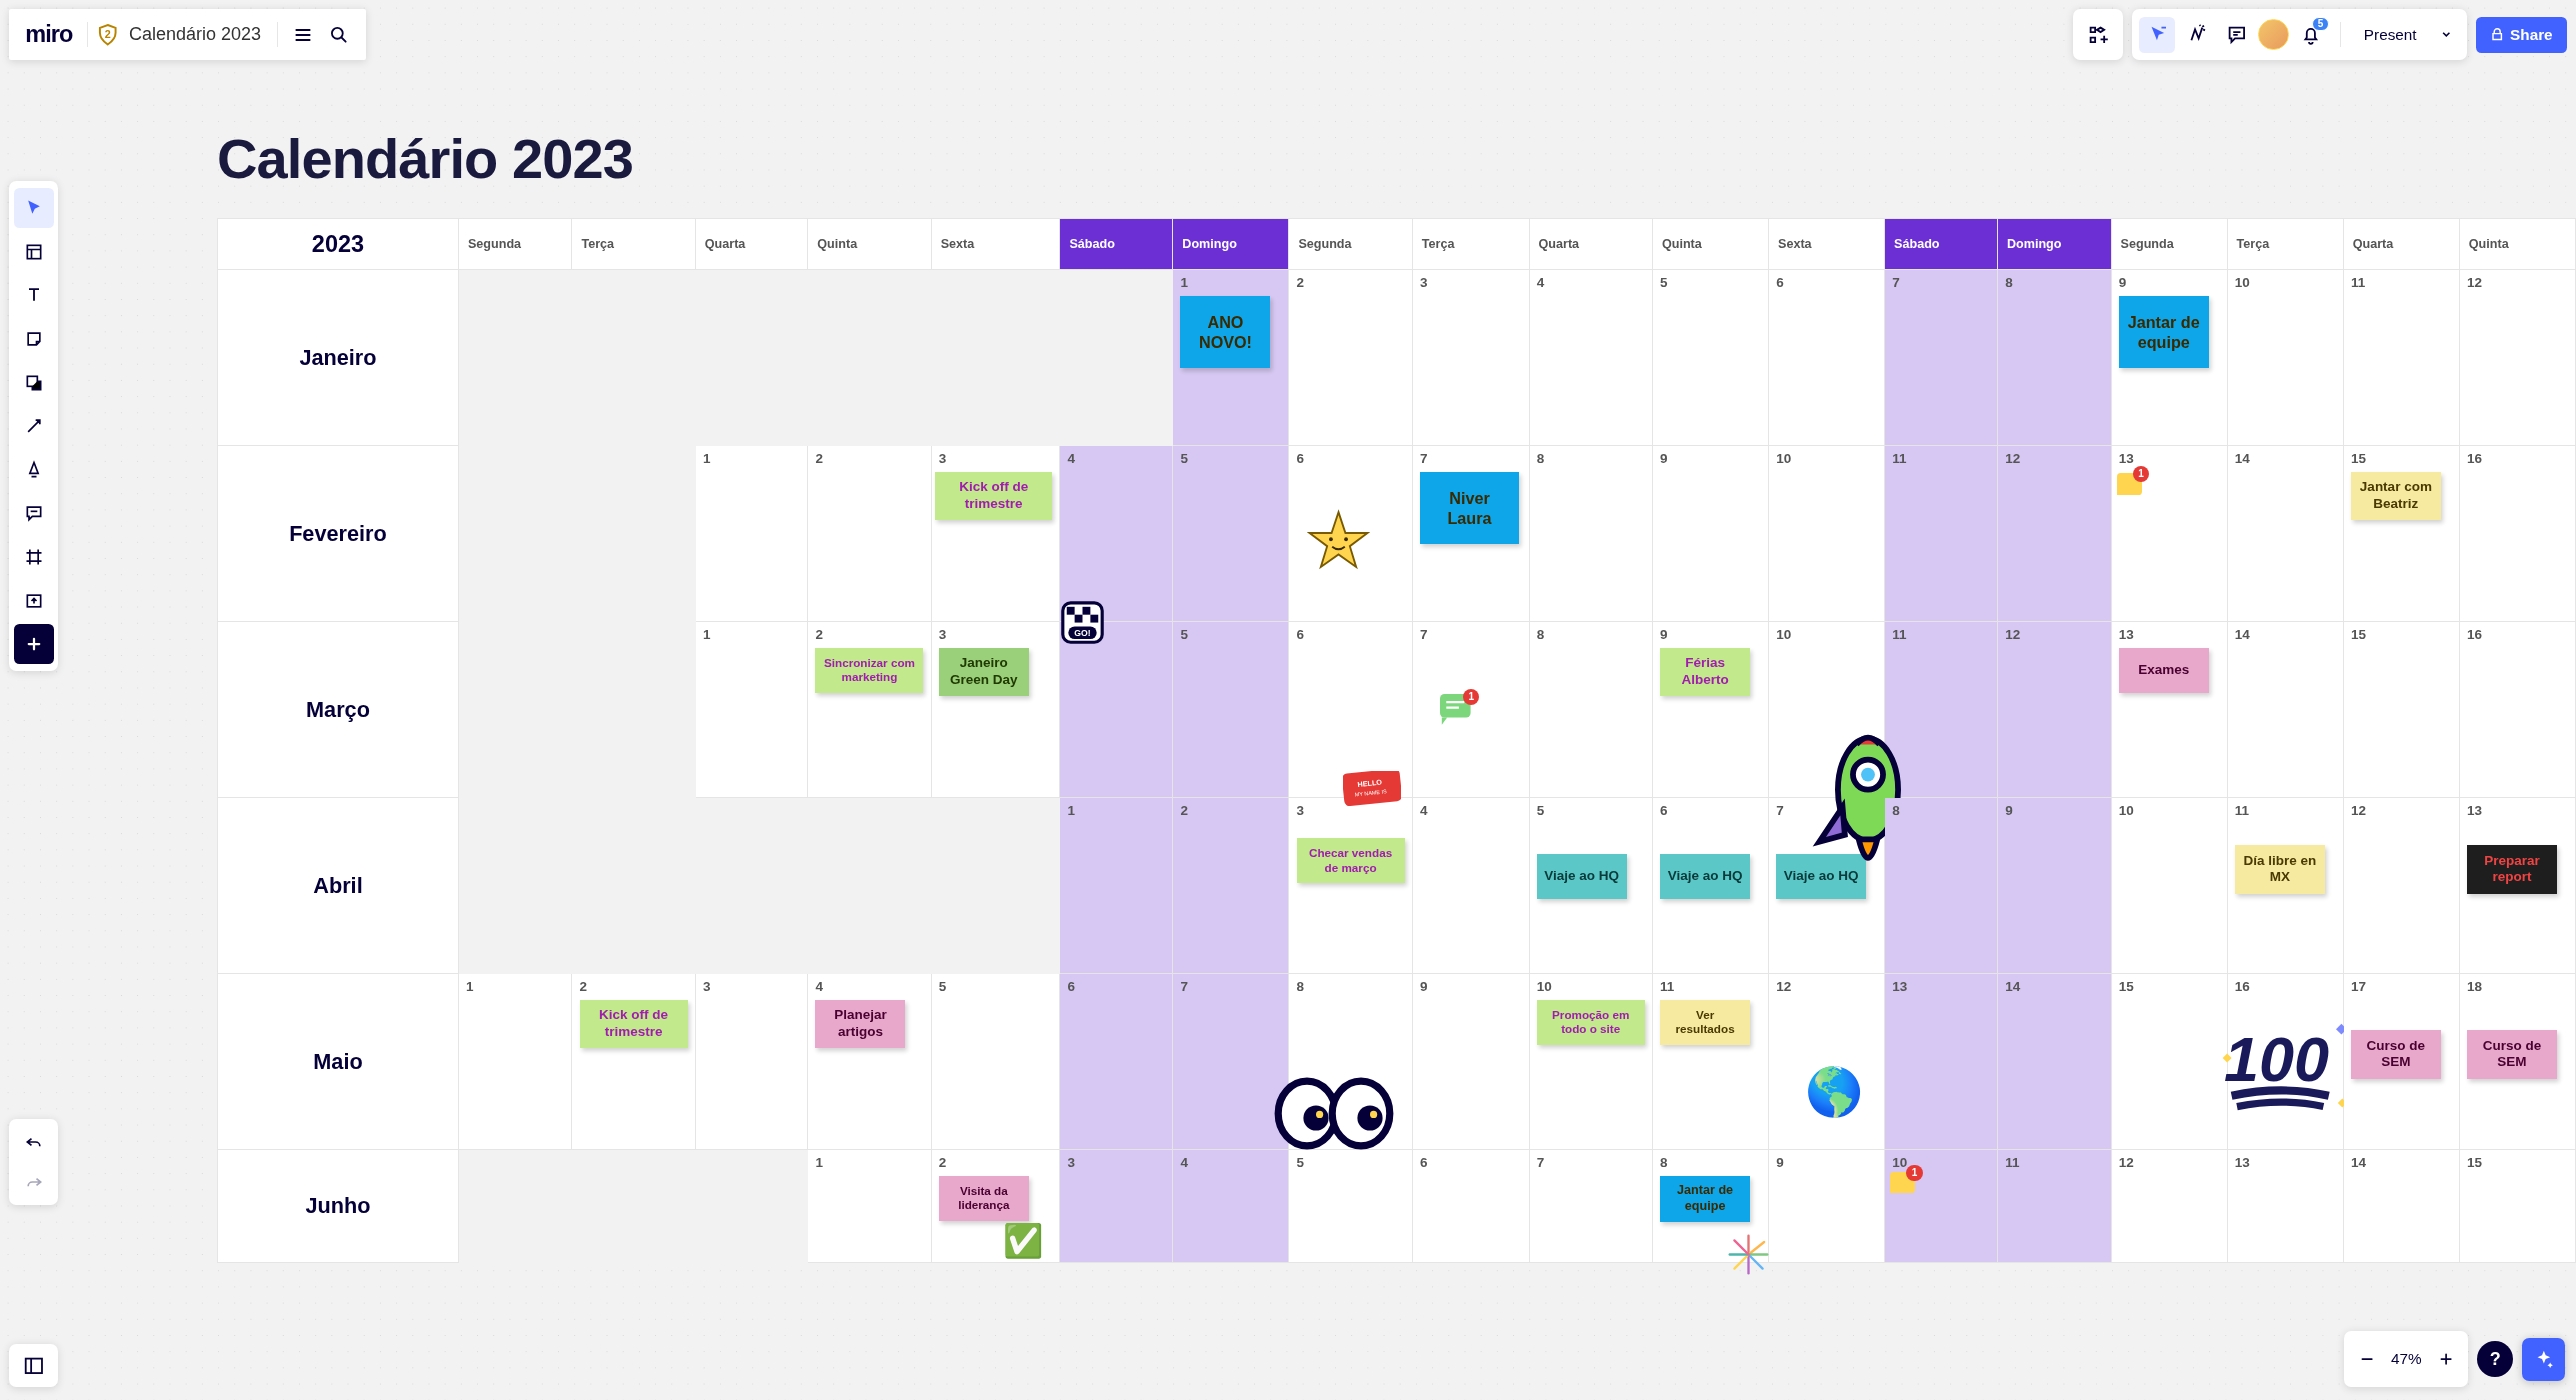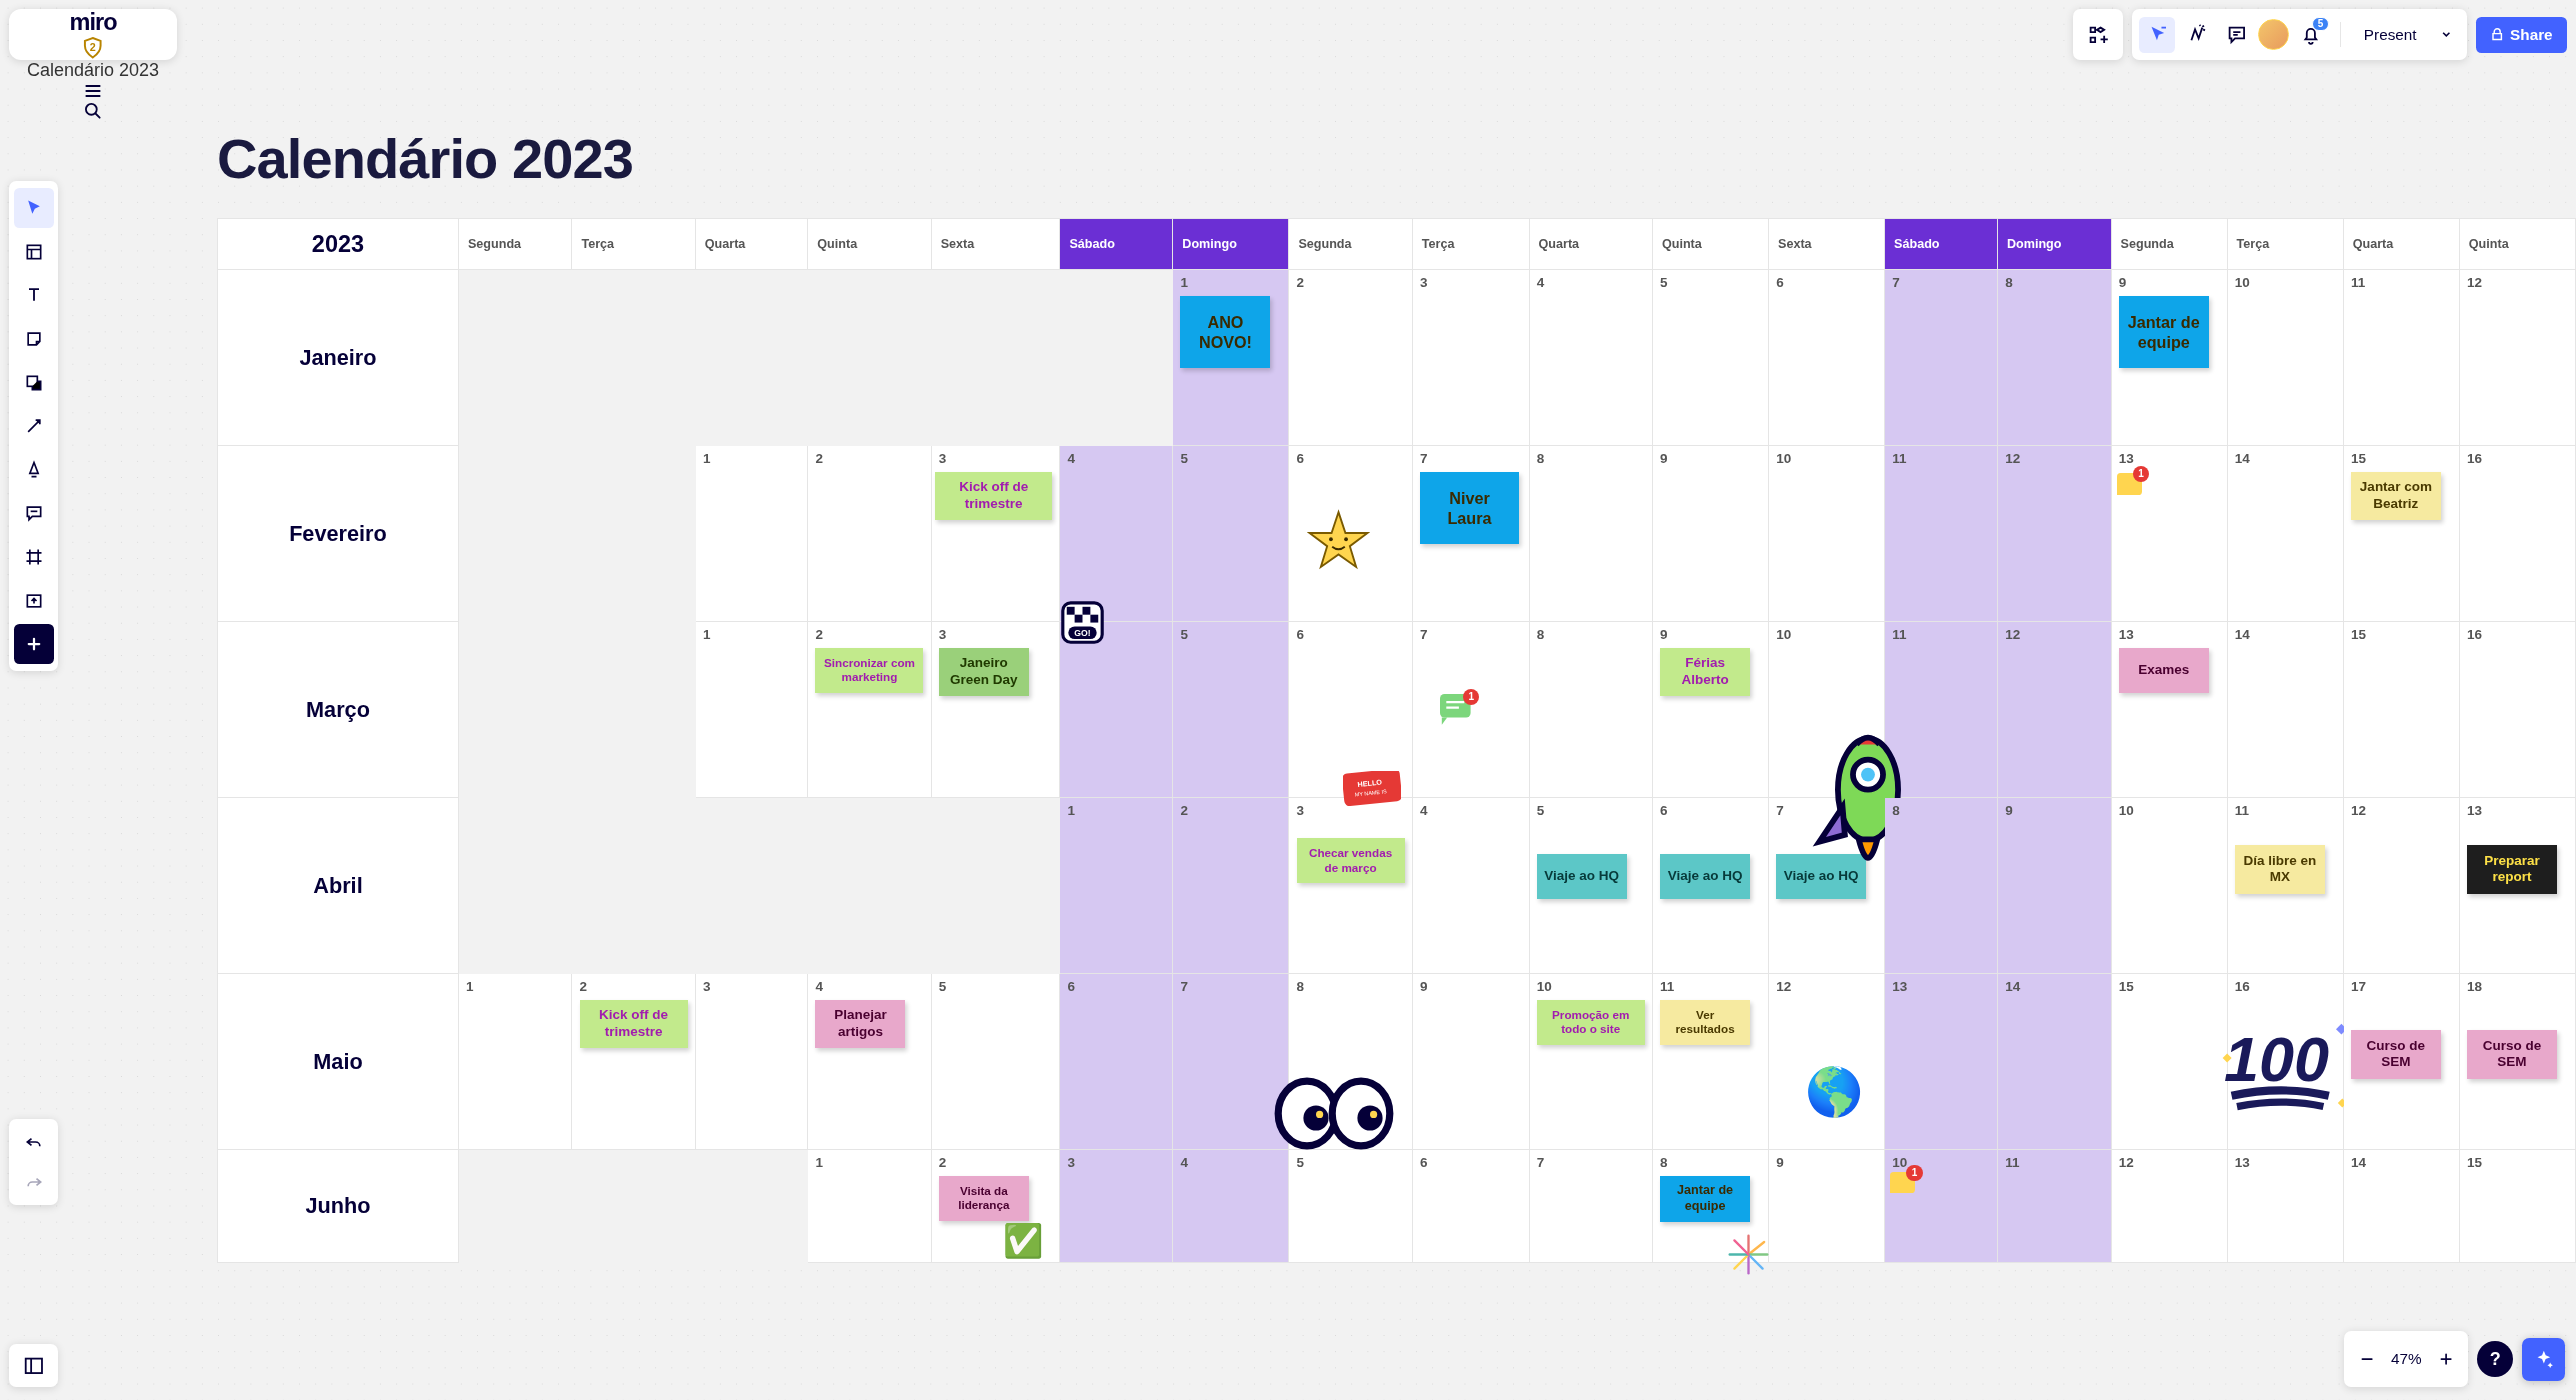--- a/index.html
+++ b/index.html
@@ -10,23 +10,23 @@
     background-image: radial-gradient(#d8d8d8 0.9px, transparent 0.9px);
     background-size: 16.2px 16.2px;
     overflow: hidden;
     color: #050038;
   }
 
   
   .topbar-left {
     position: absolute; top: 9px; left: 9px;
     display: flex; align-items: center;
-    background: #fff; border-radius: 12px;
+    background: #fff; border-radius: 2px;
     box-shadow: 0 1.8px 9px rgba(0,0,0,0.12);
-    height: 51px; padding: 0 9px; flex-direction: column;
+    height: 51px; padding: 12px 9px;
   }
   .logo { font-weight: 800; font-size: 23.5px; letter-spacing: -0.9px; color: #050038; padding: 0 7.2px;}
   .vdiv { width:0.9px; height:25px; background:#e6e6e6; margin:0 7.2px; }
   .badge-shield {
     width:25px; height:25px; border-radius:5.4px;
     display:flex; align-items:center; justify-content:center;
     color:#b88400;
   }
   .board-title { font-size:18px; font-weight:500; color:#333; padding:0 9px; }
   .icon-btn {
@@ -156,21 +156,21 @@
     box-shadow:1.8px 2.7px 4.5px rgba(0,0,0,0.18);
     width:90px; min-height:45px; display:flex; align-items:center; justify-content:center;
   }
   .sticky.big { min-height:72px; font-size:16.2px; }
   .s-orange { background:#0ea5e9; color:#3a2a00; }
   .s-green  { background:#c2ea8c; color:#a21caf; }
   .s-darkgreen { background:#9ad07a; color:#203a00; }
   .s-teal   { background:#5cc7c7; color:#073a3a; }
   .s-yellow { background:#f6eaa0; color:#4a3a00; }
   .s-pink   { background:#e8a8cb; color:#4a0030; }
-  .s-black  { background:#1e1e1e; color:#fde047; }
+  .s-black  { background:#1e1e1e; color:#ef4444; }
   .s-pinkpl { background:#e8a8cb; color:#4a0030; }
 
   .comment-bubble {
     position:absolute; width:25px; height:21.7px; background:#ffd54f; border-radius:3.6px 3.6px 3.6px 0;
   }
   .comment-badge {
     position:absolute; top:-7.2px; right:-7.2px; width:16.2px; height:16.2px; border-radius:50%;
     background:#e53935; color:#fff; font-size:10px; font-weight:700;
     display:flex; align-items:center; justify-content:center;
   }

